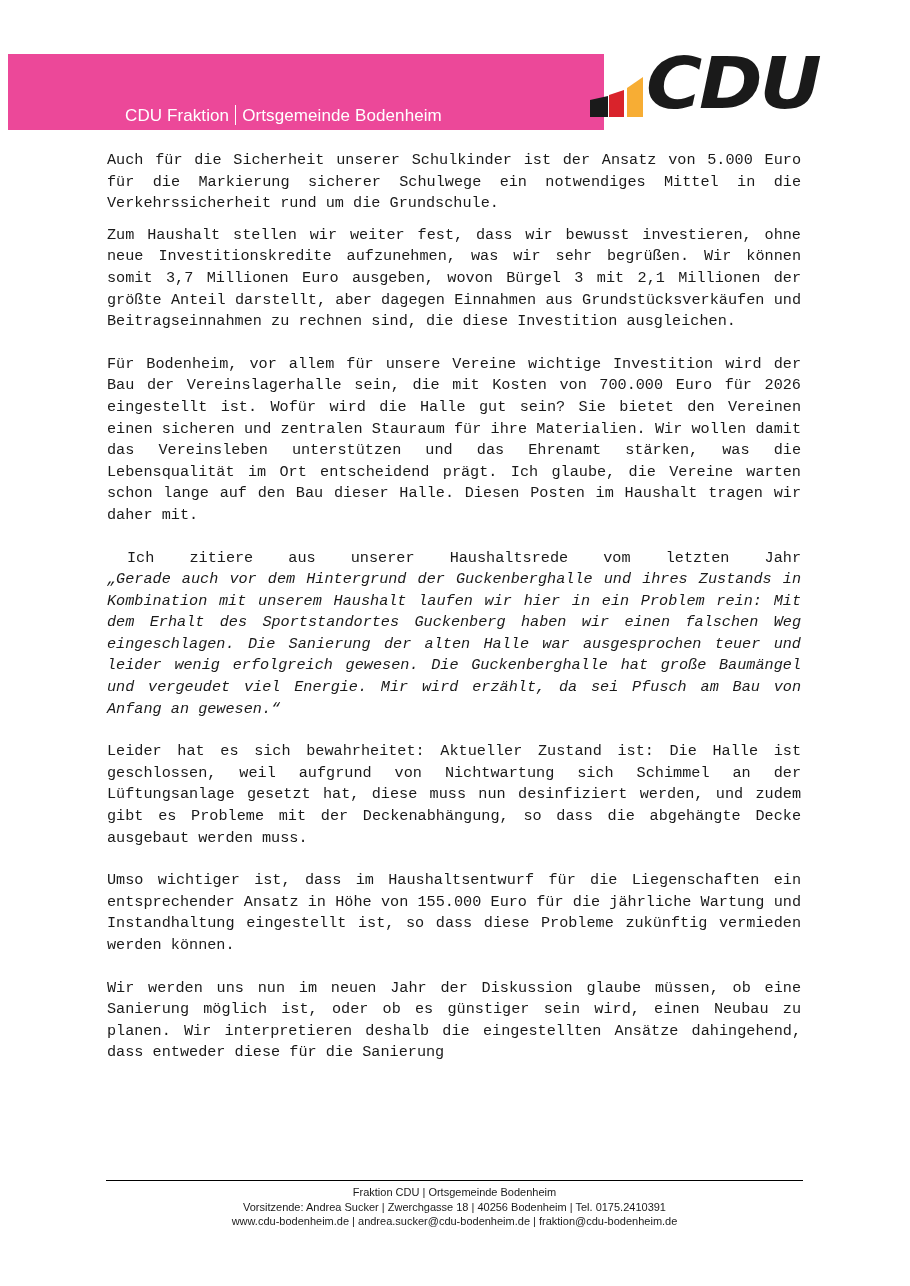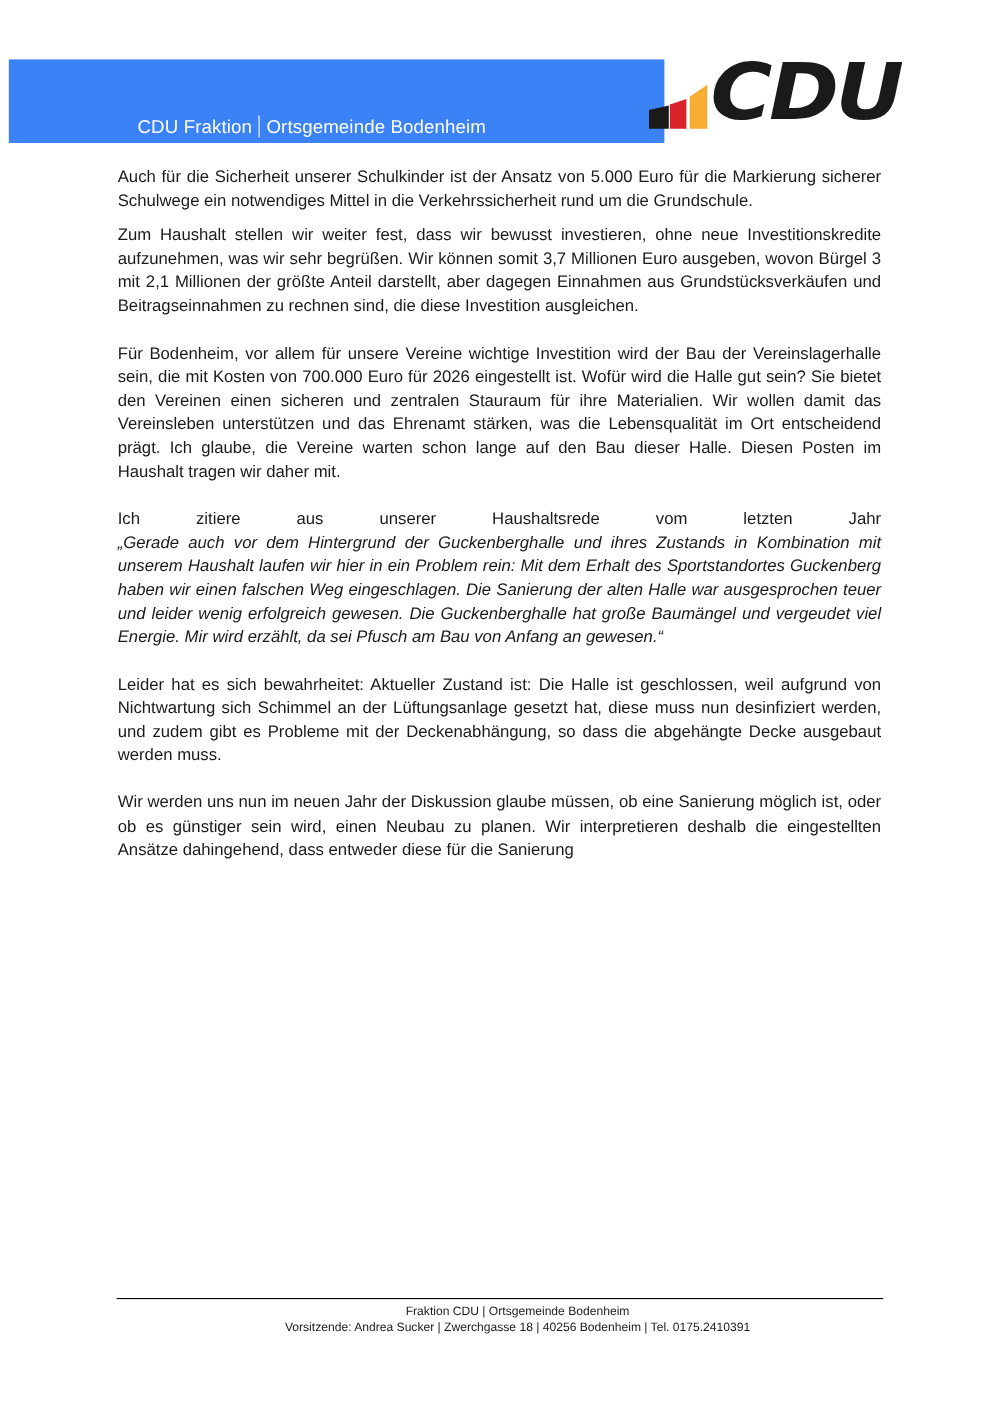--- a/index.html
+++ b/index.html
@@ -14,21 +14,21 @@
       overflow: hidden;
       font-family: "Liberation Sans", sans-serif;
       color: #1a1a1a;
     }
     .banner {
       position: absolute;
       left: 8px;
       top: 54px;
       width: 596px;
       height: 76px;
-      background: #3b82f6;
+      background: #ec4899;
     }
     .banner-text {
       position: absolute;
       left: 117px;
       bottom: 4px;
       color: #ffffff;
       font-size: 17px;
       letter-spacing: 0.1px;
       white-space: nowrap;
       font-weight: normal;
@@ -63,46 +63,48 @@
       transform: scaleX(1.08);
       transform-origin: left center;
     }
     .content {
       position: absolute;
       left: 107px;
       top: 150px;
       width: 694px;
       font-size: 15.2px;
       line-height: 21.6px;
+      font-family: Liberation Mono, monospace;
     }
     .content p {
       margin: 0;
       text-align: justify;
     }
     .gap-s { margin-top: 10px !important; }
     .gap-l { margin-top: 21px !important; }
     .quote {
       font-style: italic;
     }
     .lead-line {
       display: block;
       text-align: justify;
       text-align-last: justify;
+      margin-left: 20px;
     }
     .footer-rule {
       position: absolute;
       left: 106px;
       top: 1180px;
       width: 697px;
       height: 1px;
       background: #000000;
     }
     .footer {
       position: absolute;
-      left: 122px;
+      left: 106px;
       top: 1185px;
       width: 697px;
       text-align: center;
       font-size: 11px;
       line-height: 14.5px;
       color: #1a1a1a;
     }
     .footer div { white-space: nowrap; }
   </style>
 </head>
@@ -125,20 +127,22 @@
 
 <div class="content">
   <p>Auch für die Sicherheit unserer Schulkinder ist der Ansatz von 5.000 Euro für die Markierung sicherer Schulwege ein notwendiges Mittel in die Verkehrssicherheit rund um die Grundschule.</p>
   <p class="gap-s">Zum Haushalt stellen wir weiter fest, dass wir bewusst investieren, ohne neue Investitionskredite aufzunehmen, was wir sehr begrüßen. Wir können somit 3,7 Millionen Euro ausgeben, wovon Bürgel 3 mit 2,1 Millionen der größte Anteil darstellt, aber dagegen Einnahmen aus Grundstücksverkäufen und Beitragseinnahmen zu rechnen sind, die diese Investition ausgleichen.</p>
   <p class="gap-l">Für Bodenheim, vor allem für unsere Vereine wichtige Investition wird der Bau der Vereinslagerhalle sein, die mit Kosten von 700.000 Euro für 2026 eingestellt ist. Wofür wird die Halle gut sein? Sie bietet den Vereinen einen sicheren und zentralen Stauraum für ihre Materialien. Wir wollen damit das Vereinsleben unterstützen und das Ehrenamt stärken, was die Lebensqualität im Ort entscheidend prägt. Ich glaube, die Vereine warten schon lange auf den Bau dieser Halle.  Diesen Posten im Haushalt tragen wir daher mit.</p>
   <p class="gap-l">
     <span class="lead-line">Ich zitiere aus unserer Haushaltsrede vom letzten Jahr</span>
     <span class="quote">„Gerade auch vor dem Hintergrund der Guckenberghalle und ihres Zustands in Kombination mit unserem Haushalt laufen wir hier in ein Problem rein: Mit dem Erhalt des Sportstandortes Guckenberg haben wir einen falschen Weg eingeschlagen. Die Sanierung der alten Halle war ausgesprochen teuer und leider wenig erfolgreich gewesen. Die Guckenberghalle hat große Baumängel und vergeudet viel Energie. Mir wird erzählt, da sei Pfusch am Bau von Anfang an gewesen.“</span>
   </p>
   <p class="gap-l">Leider hat es sich bewahrheitet: Aktueller Zustand ist: Die Halle ist geschlossen, weil aufgrund von Nichtwartung sich Schimmel an der Lüftungsanlage gesetzt hat, diese muss nun desinfiziert werden, und zudem gibt es Probleme mit der Deckenabhängung, so dass die abgehängte Decke ausgebaut werden muss.</p>
+  <p class="gap-l">Umso wichtiger ist, dass im Haushaltsentwurf für die Liegenschaften ein entsprechender Ansatz in Höhe von 155.000 Euro für die jährliche Wartung und Instandhaltung eingestellt ist, so dass diese Probleme zukünftig vermieden werden können.</p>
   <p class="gap-l">Wir werden uns nun im neuen Jahr der Diskussion glaube müssen, ob eine Sanierung möglich ist, oder ob es günstiger sein wird, einen Neubau zu planen. Wir interpretieren deshalb die eingestellten Ansätze dahingehend, dass entweder diese für die Sanierung</p>
 </div>
 
 <div class="footer-rule"></div>
 <div class="footer">
   <div>Fraktion CDU | Ortsgemeinde Bodenheim</div>
   <div>Vorsitzende: Andrea Sucker | Zwerchgasse 18 | 40256 Bodenheim | Tel. 0175.2410391</div>
+  <div>www.cdu-bodenheim.de | andrea.sucker@cdu-bodenheim.de | fraktion@cdu-bodenheim.de</div>
 </div>
 
 </body></html>

